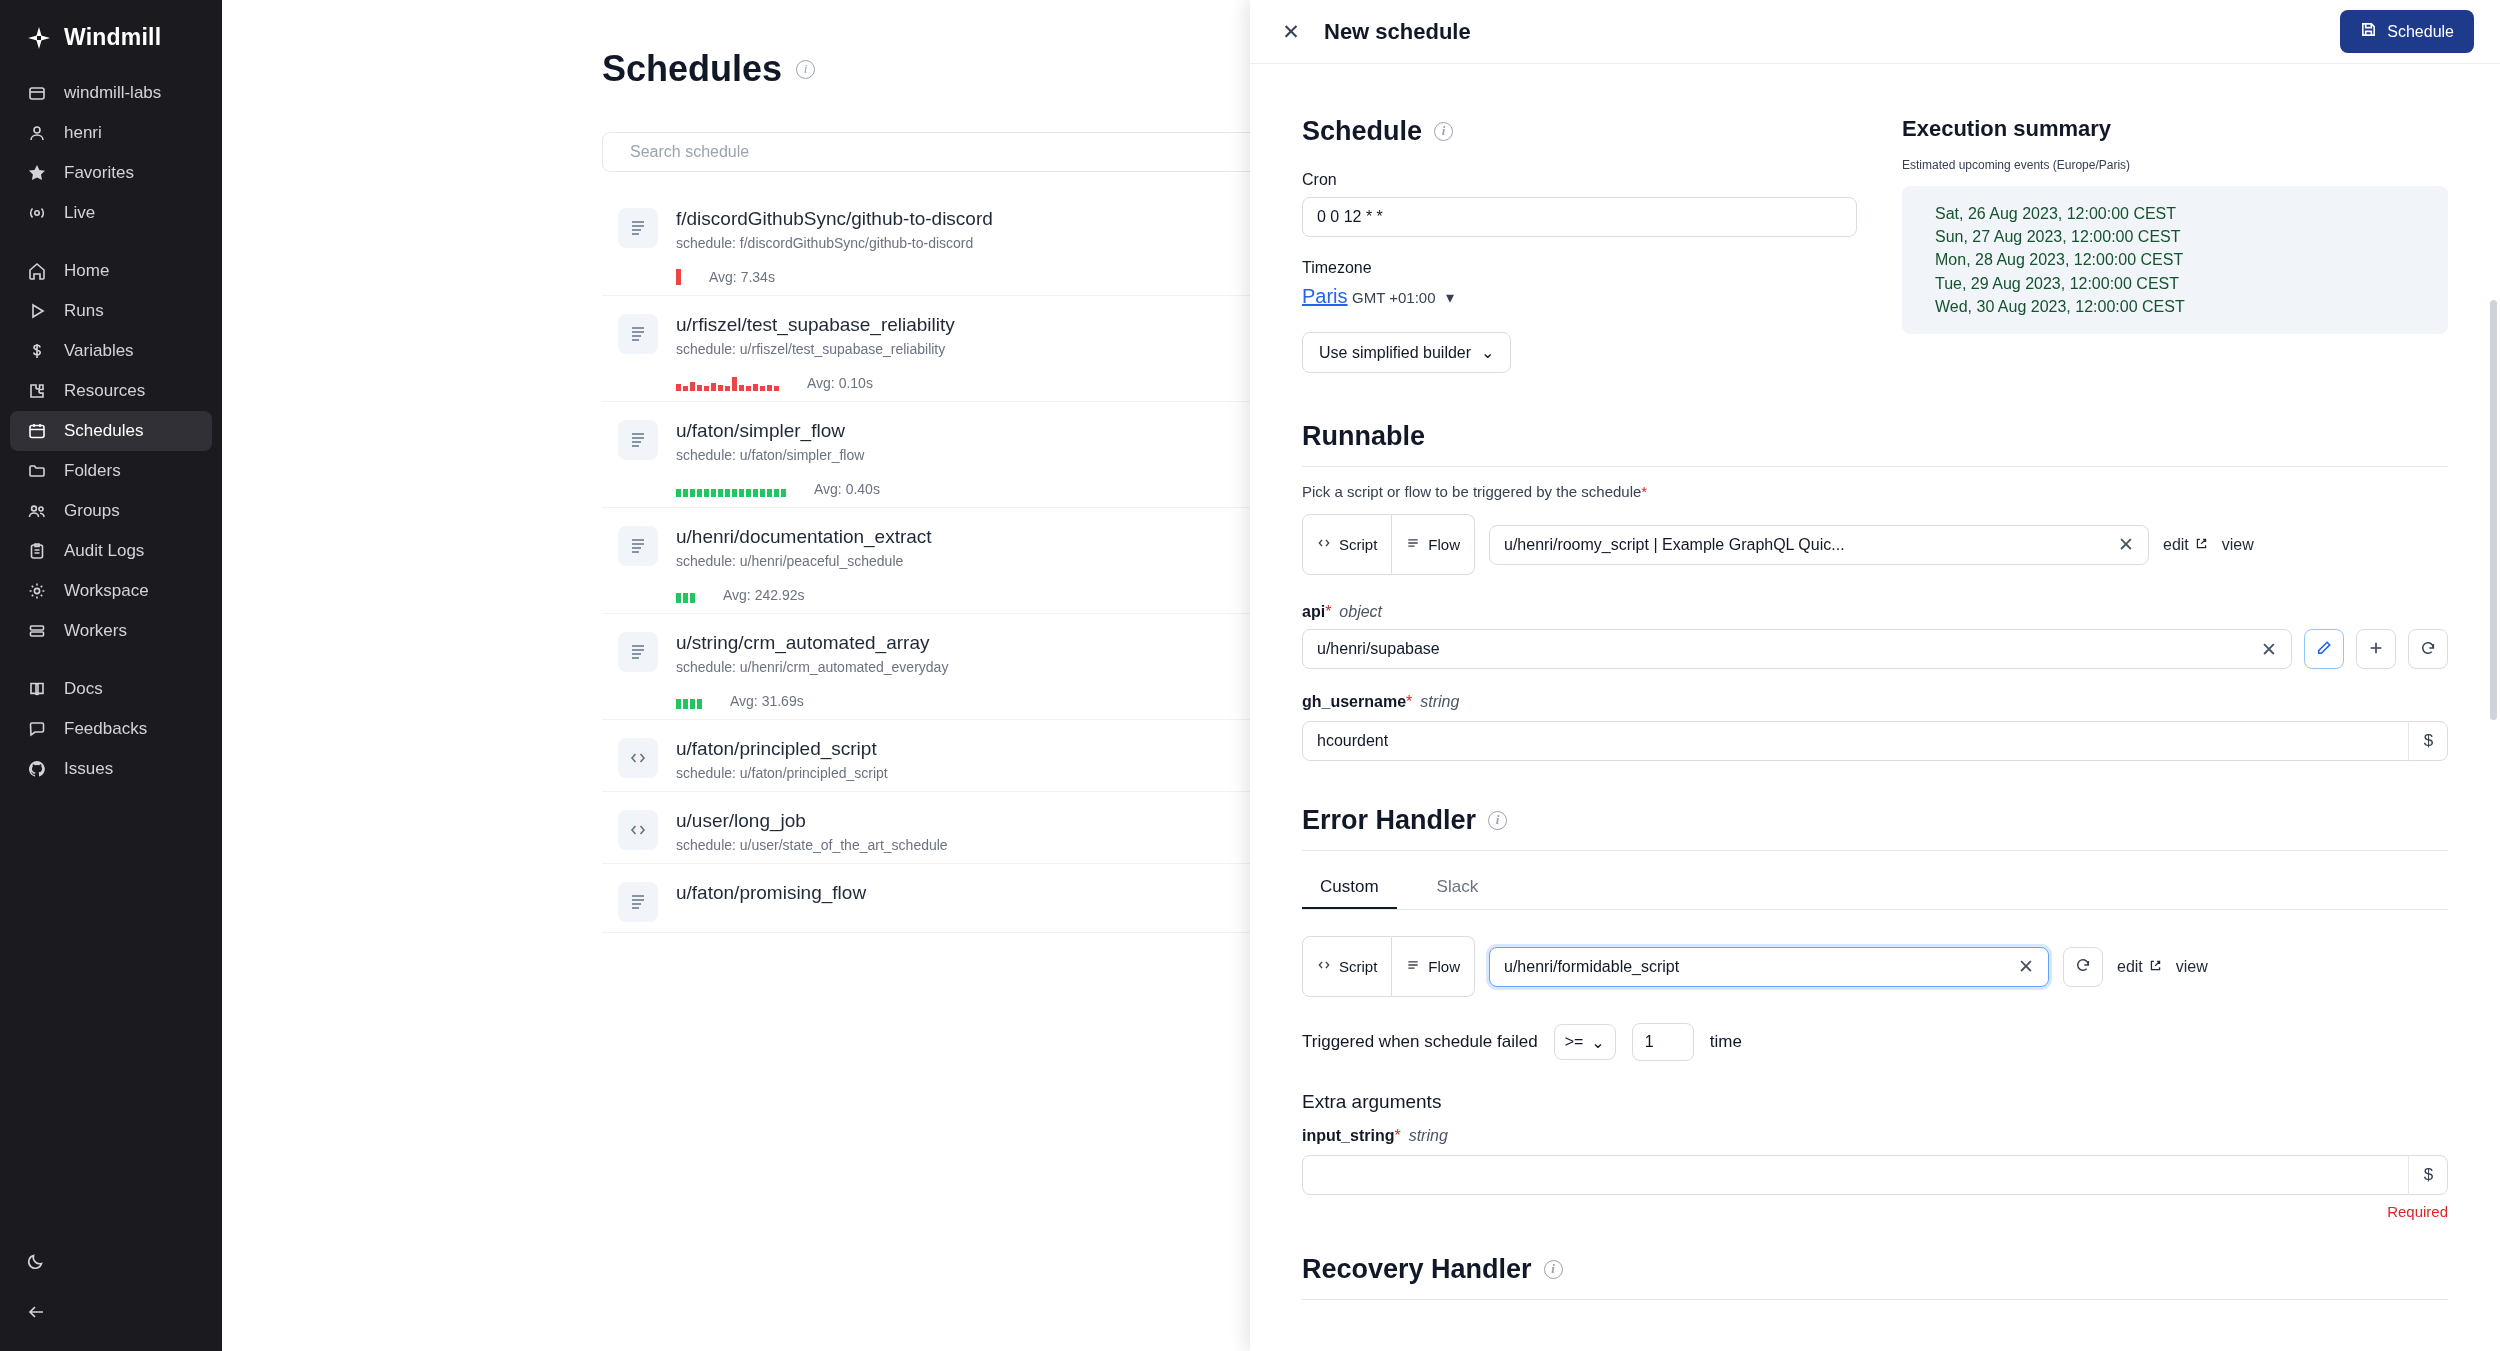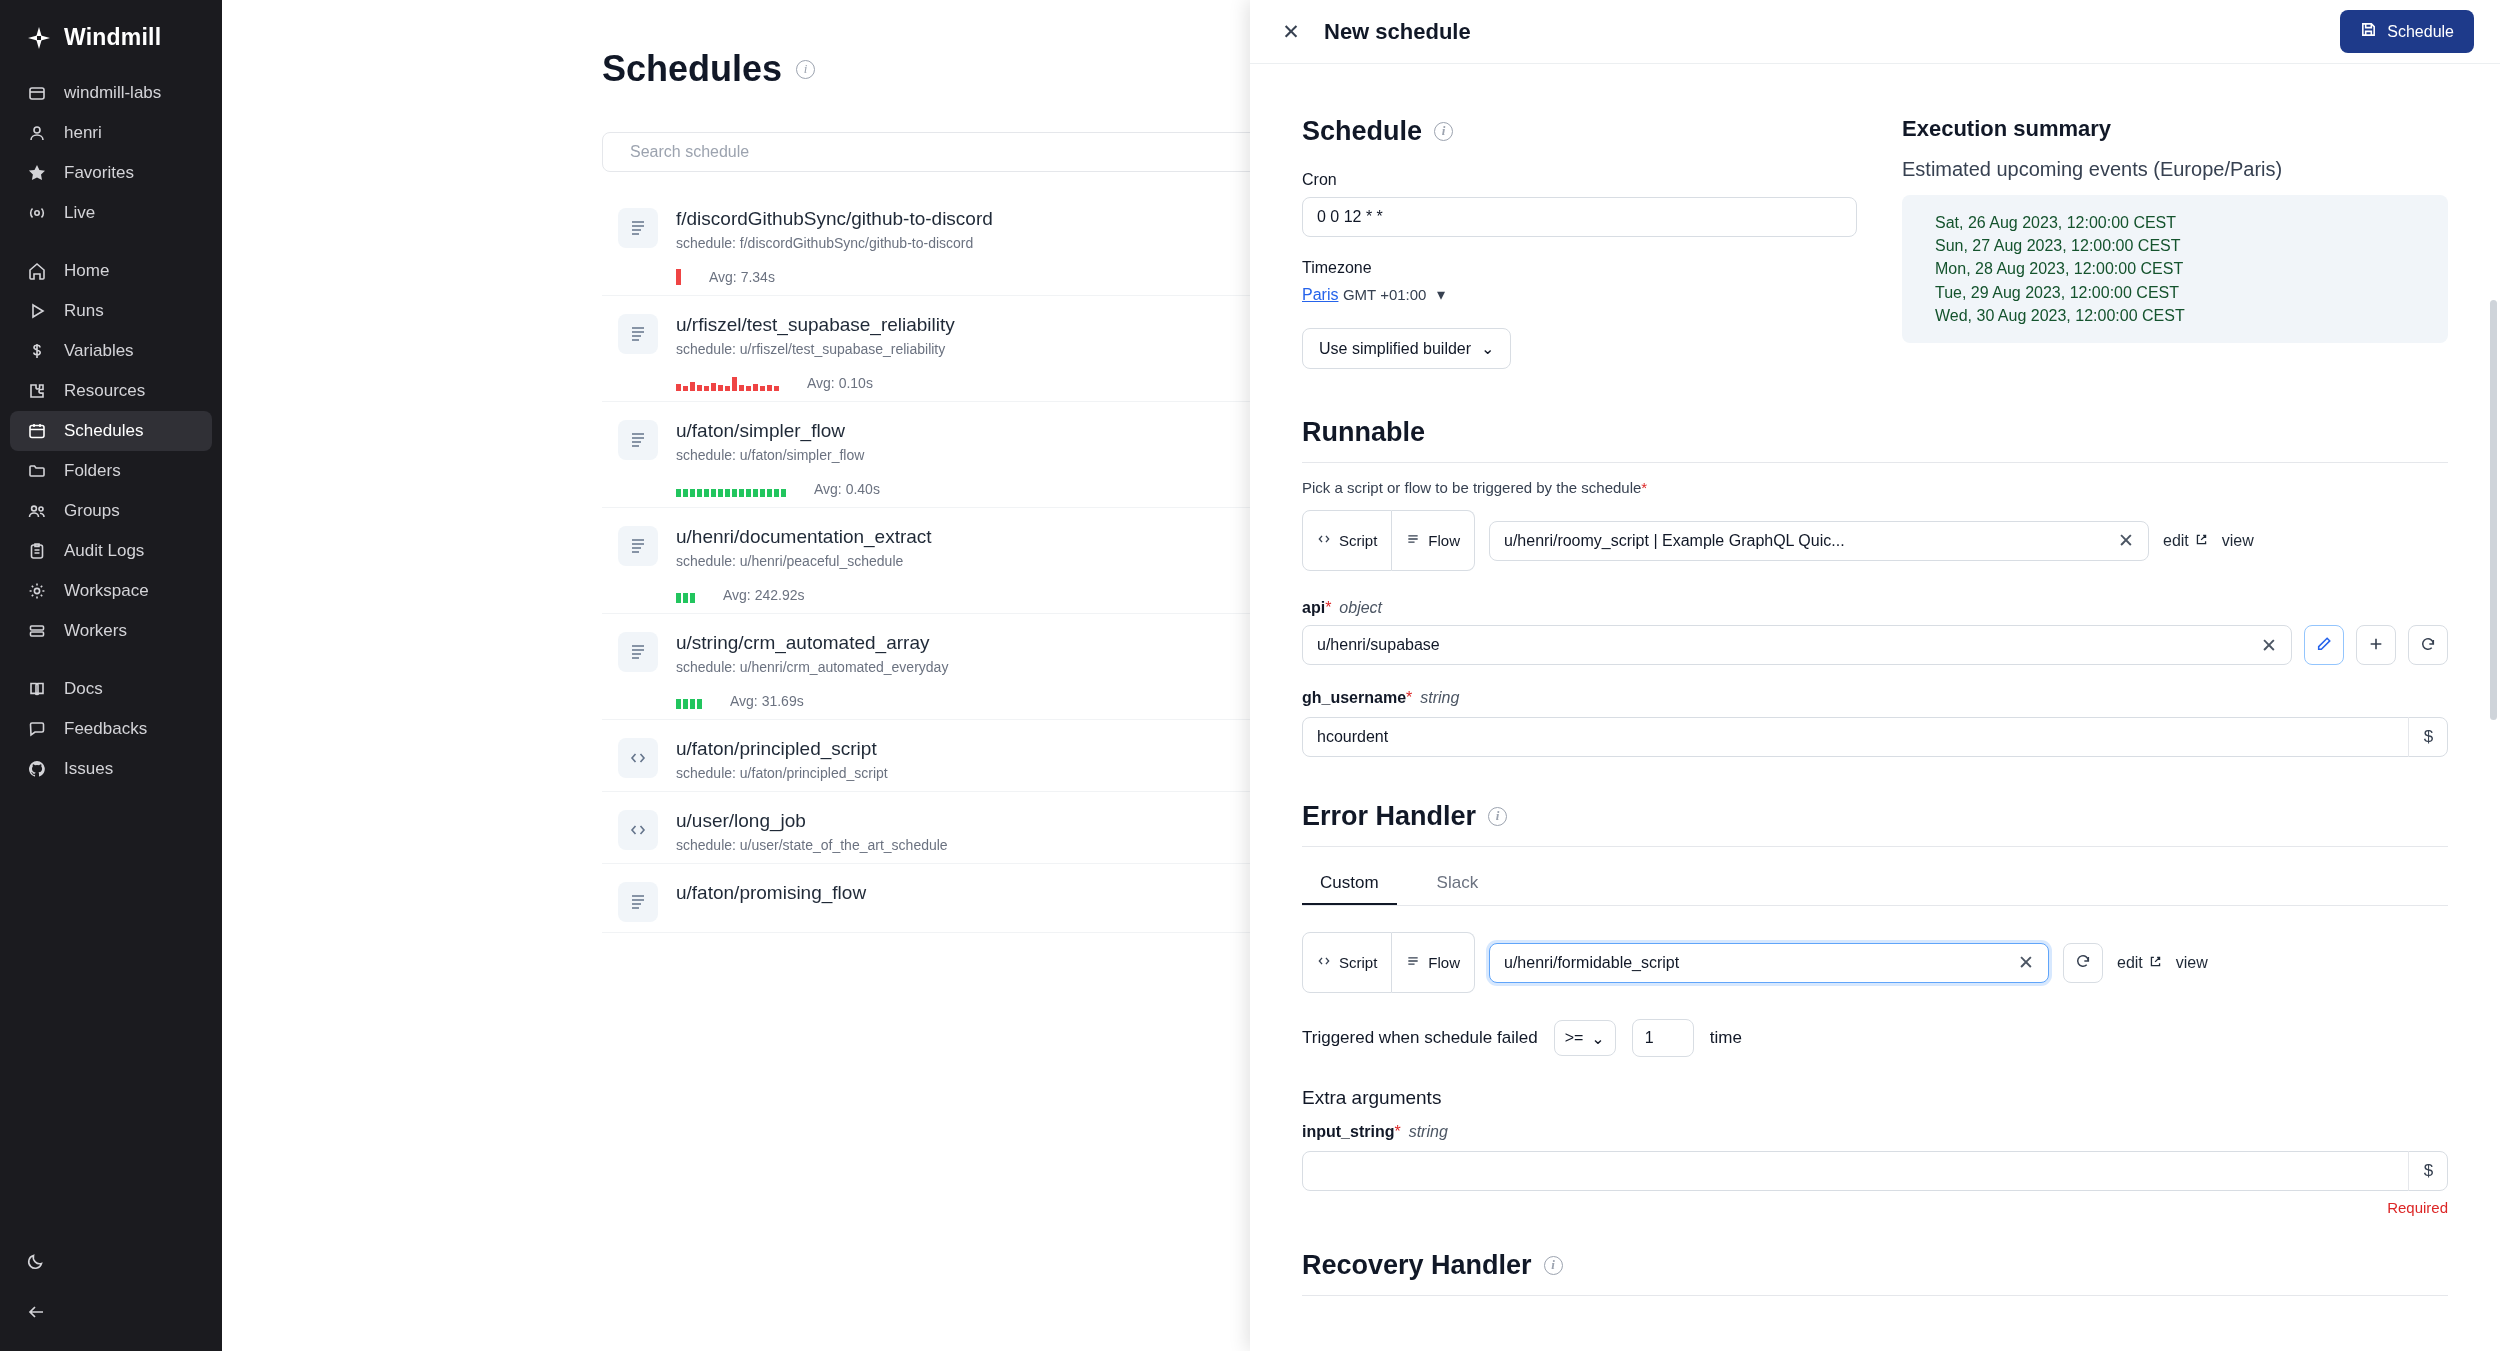--- a/index.html
+++ b/index.html
@@ -90,31 +90,31 @@
   .label .type { color: #4b5563; font-style: italic; font-weight: 400; margin-left: 8px; }
 
   .input {
     height: 40px; border: 1px solid #d8dde3; border-radius: 8px; background: #fff;
     display: flex; align-items: center; padding: 0 14px; font-size: 16px; color: #111827;
   }
   .row { display: flex; gap: 40px; }
   .col-left { width: 560px; }
   .col-right { flex: 1; }
 
-  .tz-link { color: #2563eb; font-size: 16px; text-decoration: underline; }
+  .tz-link { color: #2563eb; font-size: 20px; text-decoration: underline; }
   .tz-off { color: #374151; font-size: 15px; }
   .caret { display: inline-block; margin-left: 6px; color: #374151; }
 
   .btn-outline {
     display: inline-flex; align-items: center; gap: 10px; border: 1px solid #d8dde3;
     border-radius: 8px; background: #fff; padding: 10px 16px; font-size: 16px; color: #111827; cursor: pointer;
   }
 
   .exec-title { font-size: 22px; font-weight: 700; color: #111827; }
-  .exec-sub { font-size: 20px; color: #374151; margin-top: 16px; }
+  .exec-sub { font-size: 12px; color: #374151; margin-top: 16px; }
   .exec-box {
     margin-top: 14px; background: #f1f5f9; border-radius: 8px; padding: 16px 33px;
     font-size: 16px; color: #14532d; line-height: 1.45;
   }
 
   .hint { font-size: 15px; color: #374151; }
   .pick-row { display: flex; align-items: center; gap: 14px; margin-top: 14px; }
   .seg { display: flex; }
   .seg button {
     display: inline-flex; align-items: center; gap: 8px; border: 1px solid #d8dde3;

